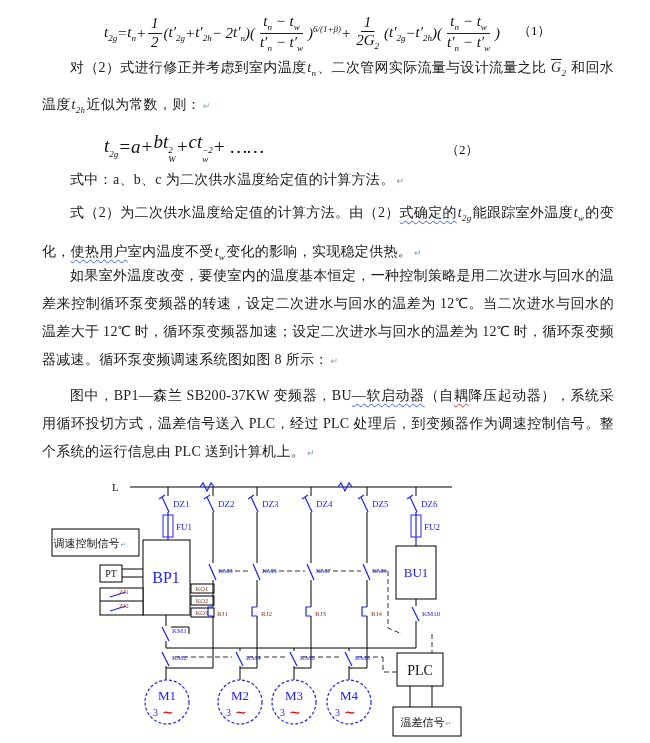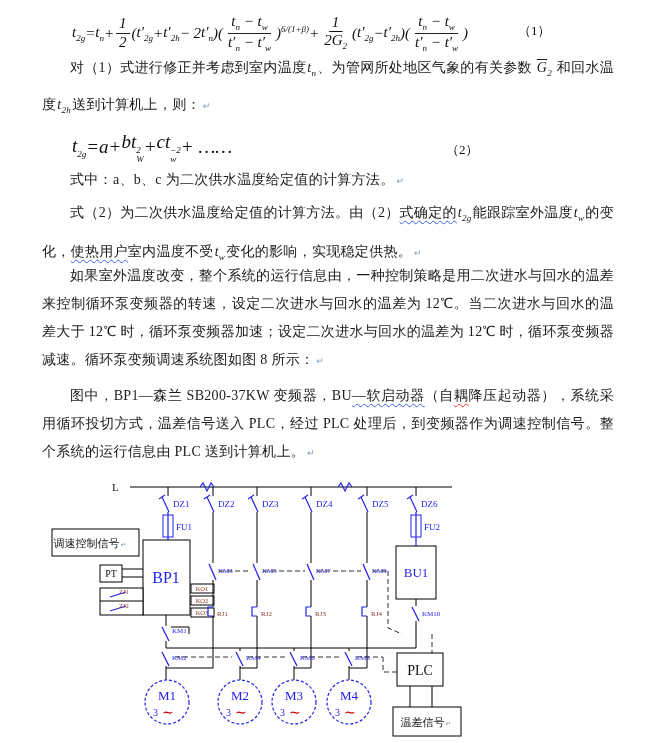--- a/index.html
+++ b/index.html
@@ -9,21 +9,21 @@
   .para{width:572px;font-size:14px;text-align:justify;letter-spacing:.3px;}
   .indent{text-indent:28px;}
   .lh32{line-height:32px;} .lh34{line-height:34px;} .lh28{line-height:28px;} .lh20{line-height:20px;}
   .imath{font-style:italic;font-family:"Liberation Serif",serif;padding:0 1px;}
   .imath sub{font-size:9px;}
   .math{}
   .lat{font-family:Liberation Serif, serif;}
   .mark{color:#7f9db9;font-size:9px;padding-left:2px;}
   .wavy-blue{text-decoration:underline;text-decoration-style:wavy;text-decoration-color:#3a5fe8;text-underline-offset:3px;text-decoration-thickness:1px;margin-top:24px;}
   .wavy-red{text-decoration:underline;text-decoration-style:wavy;text-decoration-color:#e03030;text-underline-offset:3px;text-decoration-thickness:1px;}
-  .formula{font-style:italic;font-size:15px;white-space:nowrap;display:flex;align-items:center;color:#111;}
+  .formula{font-style:italic;font-size:15px;white-space:nowrap;display:flex;align-items:center;color:#111;margin-left:32px;}
   .formula2{font-size:19px;}
   .frac{display:inline-flex;flex-direction:column;align-items:center;vertical-align:middle;margin:0 2px;}
   .frac .num{display:block;padding:0 3px;border-bottom:1px solid #222;line-height:1.15;}
   .frac .den{display:block;padding:0 3px;line-height:1.15;}
   .formula sub{font-size:9px;} .formula sup{font-size:9px;}
   .stack{display:inline-flex;flex-direction:column;font-size:9px;line-height:1;vertical-align:-5px;font-style:italic;}
   .ov{text-decoration:overline;}
   .eqno{font-size:13px;color:#111;}
   
   svg text{font-family:"Liberation Serif",serif;}
@@ -71,21 +71,21 @@
     <span><span>t′</span><sub>2h</sub></span>
     <span><span>)(</span></span>
     <span class="frac">
       <span class="num"><span><span>t</span><sub>n</sub></span><span><span> − </span></span><span><span>t</span><sub>w</sub></span></span>
       <span class="den"><span><span>t′</span><sub>n</sub></span><span><span> − </span></span><span><span>t′</span><sub>w</sub></span></span>
     </span>
     <span><span>)</span></span>
   </div>
 <span class="abs eqno" style="left:518px;top:22px;">（1）</span>
 
-<div class="abs para indent lh32" style="left:42px;top:52px;"><span>对（1）式进行修正并考虑到室内温度</span><span class="imath"><span>t</span><sub>n</sub></span><span>、为管网所处地区气象的有关参数 </span><span class="imath"><span class="ov">G</span><sub>2</sub></span><span> 和回水温度</span><span class="imath"><span>t</span><sub>2h</sub></span><span>送到计算机上，则：</span><span class="mark">↵</span></div>
+<div class="abs para indent lh32" style="left:42px;top:52px;"><span>对（2）式进行修正并考虑到室内温度</span><span class="imath"><span>t</span><sub>n</sub></span><span>、二次管网实际流量与设计流量之比 </span><span class="imath"><span class="ov">G</span><sub>2</sub></span><span> 和回水温度</span><span class="imath"><span>t</span><sub>2h</sub></span><span>近似为常数，则：</span><span class="mark">↵</span></div>
 
 <div class="abs formula formula2" style="left:72px;top:128px;height:38px;">
     <span><span>t</span><sub>2g</sub></span>
     <span><span> = </span></span>
     <span><span>a</span></span>
     <span><span> + </span></span>
     <span><span>bt</span><span class="stack">
         <span>2</span>
         <span>W</span>
       </span></span>
@@ -95,21 +95,21 @@
         <span>w</span>
       </span></span>
     <span><span> + ……</span></span>
   </div>
 <span class="abs eqno" style="left:446px;top:141px;">（2）</span>
 
 <div class="abs para indent lh20" style="left:42px;top:170px;"><span>式中：</span><span class="lat">a、b、c</span><span> 为二次供水温度给定值的计算方法。</span><span class="mark">↵</span></div>
 
 <div class="abs para indent lh34" style="left:42px;top:196px;"><span>式（2）为二次供水温度给定值的计算方法。由（2）</span><span class="wavy-blue">式确定的</span><span class="imath"><span>t</span><sub>2g</sub></span><span>能跟踪室外温度</span><span class="imath"><span>t</span><sub>w</sub></span><span>的变化，</span><span class="wavy-blue">使热用户</span><span>室内温度不受</span><span class="imath"><span>t</span><sub>w</sub></span><span>变化的影响，实现稳定供热。</span><span class="mark">↵</span></div>
 
-<div class="abs para indent lh28" style="left:42px;top:262px;"><span>如果室外温度改变，整个系统的运行信息由，一种控制策略是用二次进水与回水的温差来控制循环泵变频器的转速，设定二次进水与回水的温差为 </span><span class="math">12℃</span><span>。当二次进水与回水的温差大于 </span><span class="math">12℃</span><span> 时，循环泵变频器加速；设定二次进水与回水的温差为 </span><span class="math">12℃</span><span> 时，循环泵变频器减速。循环泵变频调速系统图如图 8 所示：</span><span class="mark">↵</span></div>
+<div class="abs para indent lh28" style="left:42px;top:262px;"><span>如果室外温度改变，要使室内的温度基本恒定，一种控制策略是用二次进水与回水的温差来控制循环泵变频器的转速，设定二次进水与回水的温差为 </span><span class="math">12℃</span><span>。当二次进水与回水的温差大于 </span><span class="math">12℃</span><span> 时，循环泵变频器加速；设定二次进水与回水的温差为 </span><span class="math">12℃</span><span> 时，循环泵变频器减速。循环泵变频调速系统图如图 8 所示：</span><span class="mark">↵</span></div>
 
 <div class="abs para indent lh28" style="left:42px;top:382px;"><span>图中，BP1—森兰 SB200-37KW 变频器，BU</span><span class="wavy-blue">—软启动器</span><span>（自</span><span class="wavy-red">耦</span><span>降压起动器），系统采用循环投切方式，温差信号送入 PLC，经过 PLC 处理后，到变频器作为调速控制信号。整个系统的运行信息由 PLC 送到计算机上。</span><span class="mark">↵</span></div>
 
 <svg class="abs" style="left:0;top:470px;" width="650" height="273" viewBox="0 0 650 273">
 
   <g>
     <text x="112" y="21" class="lblK f11">L</text>
     <line class="w" x1="130" y1="17" x2="452" y2="17"></line>
     <path class="bl" d="M200,17 l3,-4 l4,8 l4,-8 l3,4"></path>
     <path class="bl" d="M338,17 l3,-4 l4,8 l4,-8 l3,4"></path>

